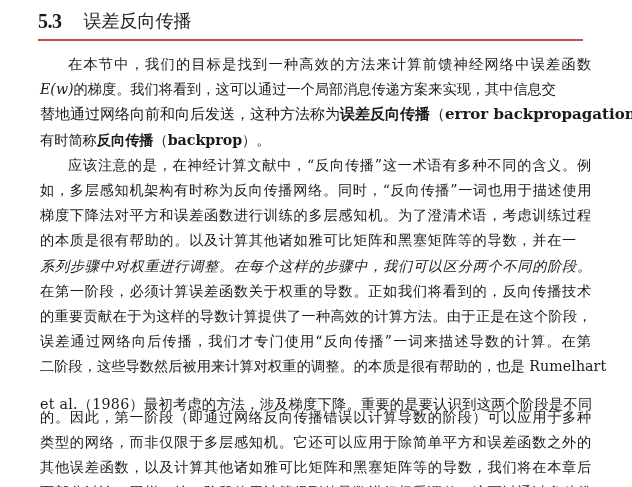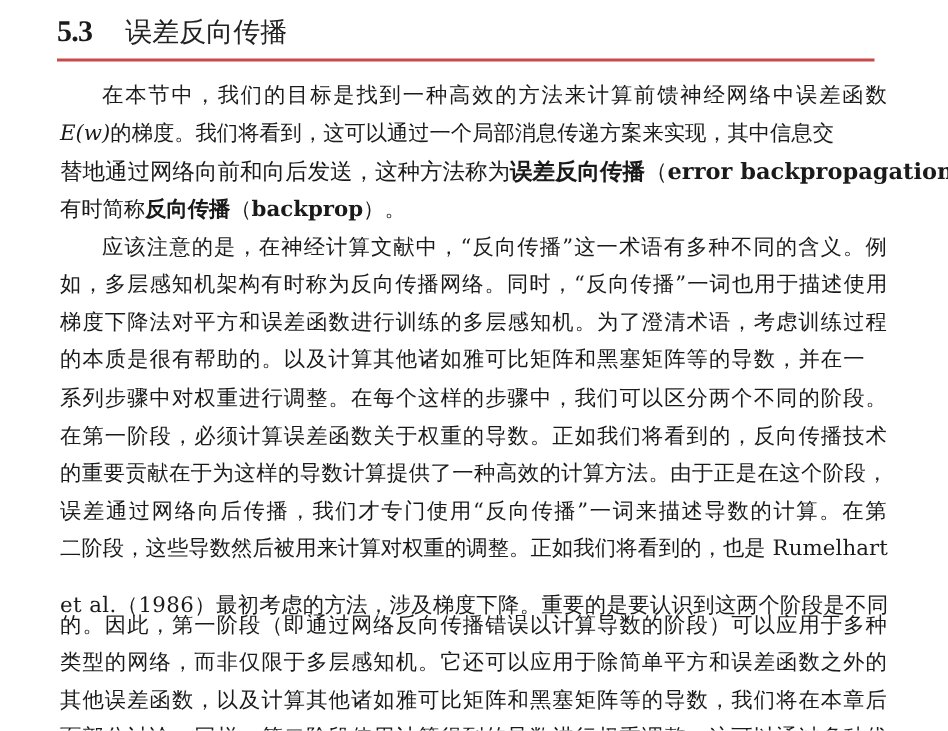--- a/index.html
+++ b/index.html
@@ -57,33 +57,33 @@
   <div class="line">
       <span class="seg" style="letter-spacing: 0.710526px;">如，多层感知机架构有时称为反向传播网络。同时，“反向传播”一词也用于描述使用</span>
     </div>
   <div class="line">
       <span class="seg" style="letter-spacing: 0.72973px;">梯度下降法对平方和误差函数进行训练的多层感知机。为了澄清术语，考虑训练过程</span>
     </div>
   <div class="line">
       <span class="seg" style="letter-spacing: 0.72973px;">的本质是很有帮助的。以及计算其他诸如雅可比矩阵和黑塞矩阵等的导数，并在一</span>
     </div>
   <div class="line">
-      <span class="seg" style="letter-spacing: 0.72973px;">系列步骤中对权重进行调整。在每个这样的步骤中，我们可以区分两个不同的阶段。</span>
+      <span class="seg" style="letter-spacing: 0.72973px; font-style: italic;">系列步骤中对权重进行调整。在每个这样的步骤中，我们可以区分两个不同的阶段。</span>
     </div>
   <div class="line">
       <span class="seg" style="letter-spacing: 0.72973px;">在第一阶段，必须计算误差函数关于权重的导数。正如我们将看到的，反向传播技术</span>
     </div>
   <div class="line">
       <span class="seg" style="letter-spacing: 0.342105px;">的重要贡献在于为这样的导数计算提供了一种高效的计算方法。由于正是在这个阶段，</span>
     </div>
   <div class="line">
       <span class="seg" style="letter-spacing: 1.10811px;">误差通过网络向后传播，我们才专门使用“反向传播”一词来描述导数的计算。在第</span>
     </div>
   <div class="line">
-      <span class="seg" style="letter-spacing: 0.0697674px;">二阶段，这些导数然后被用来计算对权重的调整。正如我们将看到的，也是 Rumelhart</span>
+      <span class="seg" style="letter-spacing: 0.0697674px;">二阶段，这些导数然后被用来计算对权重的调整。的本质是很有帮助的，也是 Rumelhart</span>
     </div>
   <div class="line">
       <span class="seg" style="letter-spacing: 0.27907px; margin-top: 13px;">et al.（1986）最初考虑的方法，涉及梯度下降。重要的是要认识到这两个阶段是不同</span>
     </div>
   <div class="line">
       <span class="seg" style="letter-spacing: 0.72973px;">的。因此，第一阶段（即通过网络反向传播错误以计算导数的阶段）可以应用于多种</span>
     </div>
   <div class="line">
       <span class="seg" style="letter-spacing: 0.72973px;">类型的网络，而非仅限于多层感知机。它还可以应用于除简单平方和误差函数之外的</span>
     </div>

